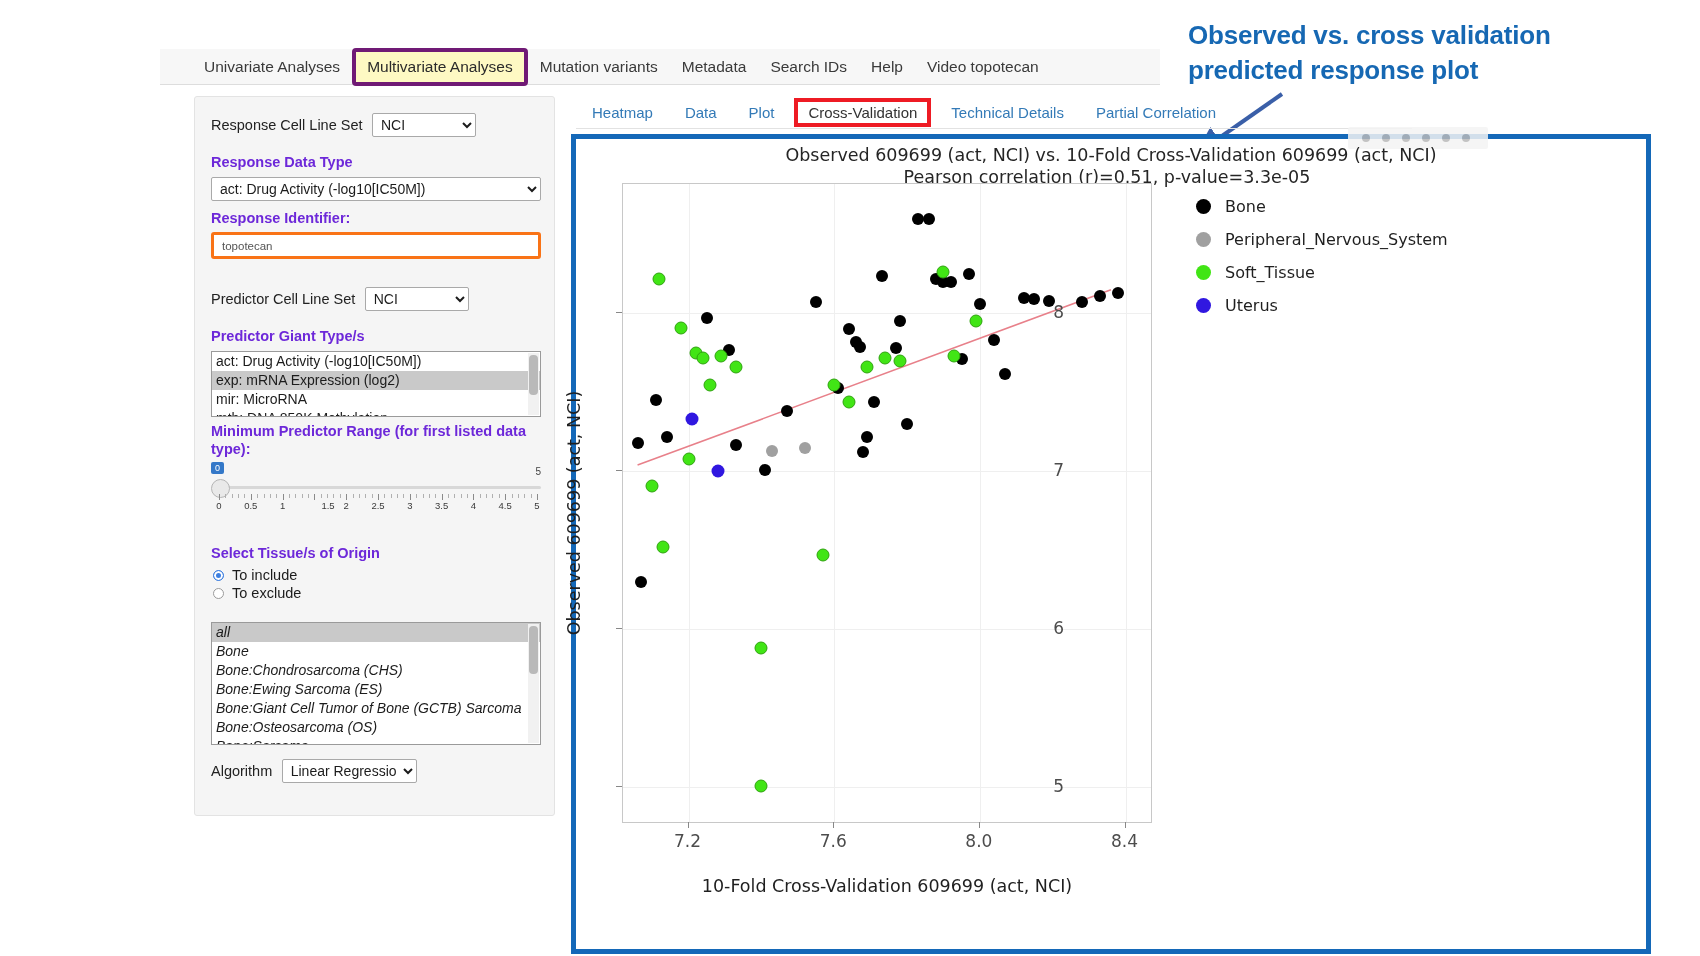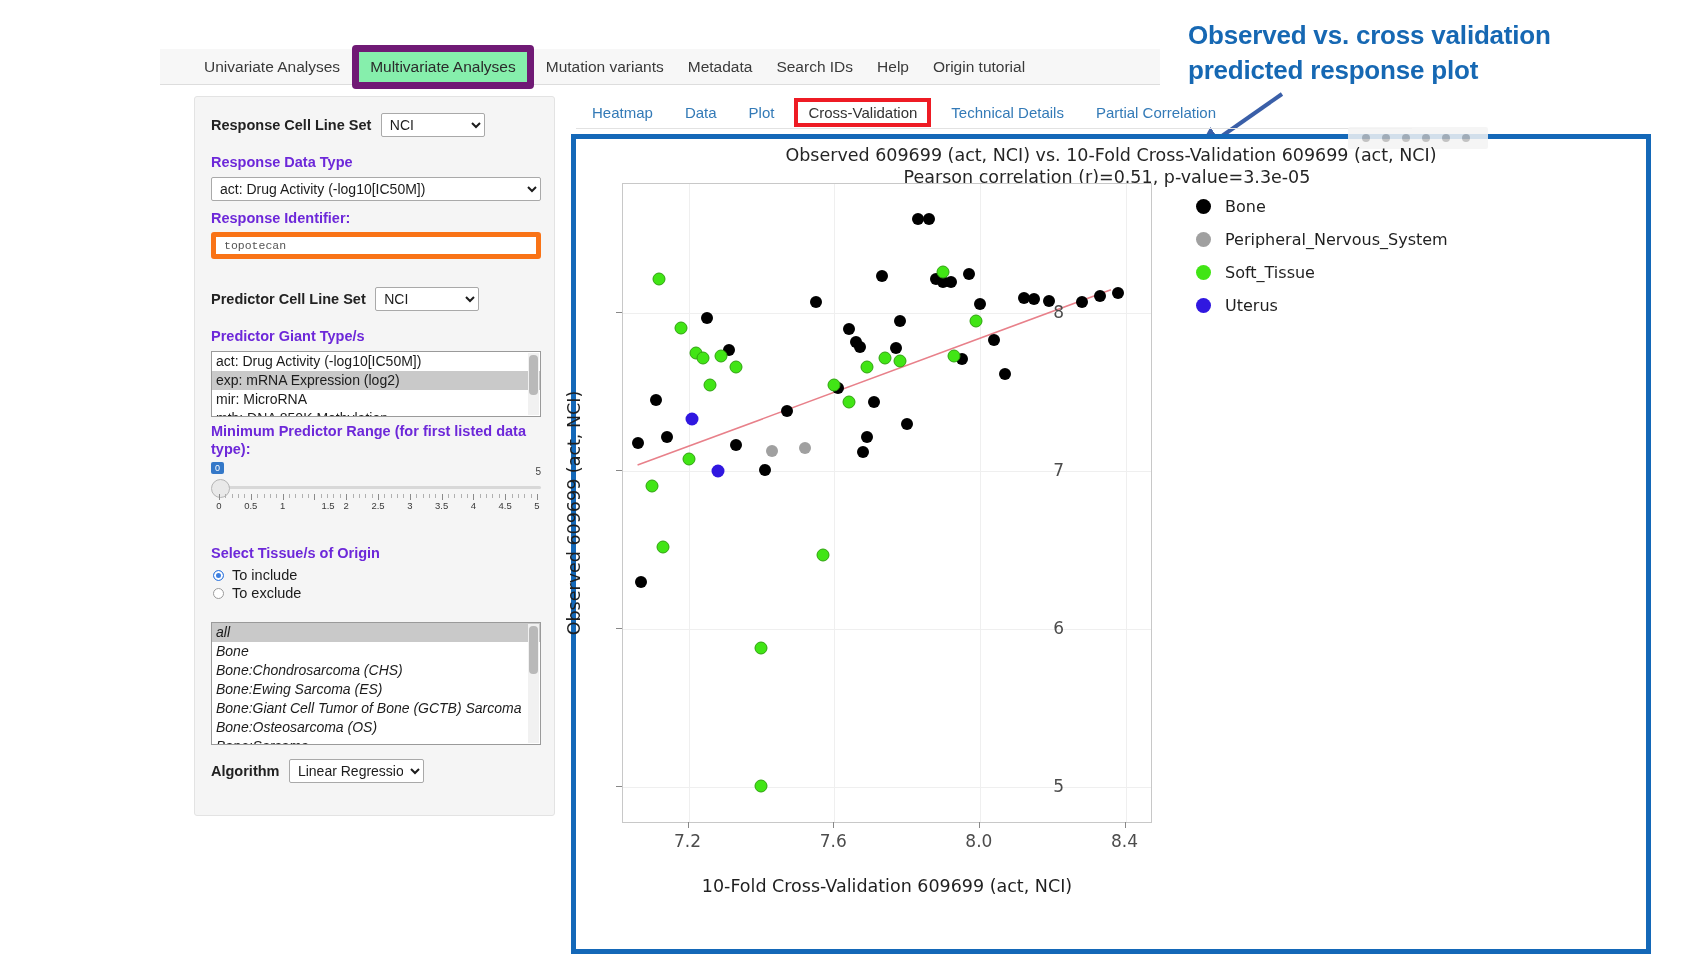--- a/index.html
+++ b/index.html
@@ -36,56 +36,56 @@
   .topnav-item {
     font-size: 15.5px; color: #3a3a3a;
     padding: 6px 11px;
     white-space: nowrap;
     background: transparent;
     border: 1px solid transparent;
     border-radius: 3px;
     cursor: pointer;
   }
   .topnav-item.active {
-    background: #86efac;
-    border: 7px solid #701a75;
+    background: #fef9c3;
+    border: 4px solid #701a75;
     border-radius: 4px;
     color: #2b2b2b;
   }
 
   
   .sidebar {
     position: absolute; left: 194px; top: 96px;
     width: 361px; height: 720px;
     background: #f5f5f5;
     border: 1px solid #e3e3e3;
     border-radius: 3px;
     padding: 16px 16px 10px 16px;
   }
   .lbl { font-size: 14.5px; font-weight: bold; color: #6d28d9; margin: 0 0 5px 0; line-height:1.28; }
-  .lbl-inline { font-size: 14.5px; font-weight: bold; color:#222; display:inline-block; vertical-align: middle; margin-right:5px;}
+  .lbl-inline { font-size: 14.5px; font-weight: normal; color:#222; display:inline-block; vertical-align: middle; margin-right:5px;}
   .row-inline { margin-bottom: 16px; }
 
   select.sel {
     font-family: "Liberation Sans", sans-serif;
     font-size: 14px; color: #1c1c1c;
     background:#fff; border:1px solid #a9a9a9; border-radius:2px;
     padding: 2px 4px; height: 24px; vertical-align: middle;
   }
   select.sel.w-small { width: 104px; }
   select.sel.w-wide  { width: 330px; }
   select.sel.w-alg   { width: 135px; }
 
   input.txt {
     width: 330px; height: 27px;
     font-size: 11.5px; color:#555;
     padding: 4px 8px;
-    border:5px solid #f97316; border-radius:3px;
+    border:3px solid #f97316; border-radius:3px;
     background:#fff;
-    font-family: Liberation Mono, monospace;
+    font-family: Liberation Sans, sans-serif;
   }
   .gap-md { height: 20px; }
   .gap-lg { height: 28px; }
 
   
   .listbox {
     width: 330px; background:#fff;
     border:1px solid #9a9a9a;
     font-size: 14px; color:#1c1c1c;
     overflow:hidden; position:relative;
@@ -239,21 +239,21 @@
   </svg>
 
   <div class="topnav">
     <div class="topnav-inner" id="topnav-inner">
         <div class="topnav-item">Univariate Analyses</div>
         <div class="topnav-item active">Multivariate Analyses</div>
         <div class="topnav-item">Mutation variants</div>
         <div class="topnav-item">Metadata</div>
         <div class="topnav-item">Search IDs</div>
         <div class="topnav-item">Help</div>
-        <div class="topnav-item">Origin tutorial</div>
+        <div class="topnav-item">Video topotecan</div>
       </div>
   </div>
 
   <div class="sidebar">
 
     <div class="row-inline">
       <span class="lbl-inline">Response Cell Line Set</span>
       <select class="sel w-small">
         <option>NCI</option>
       </select>

